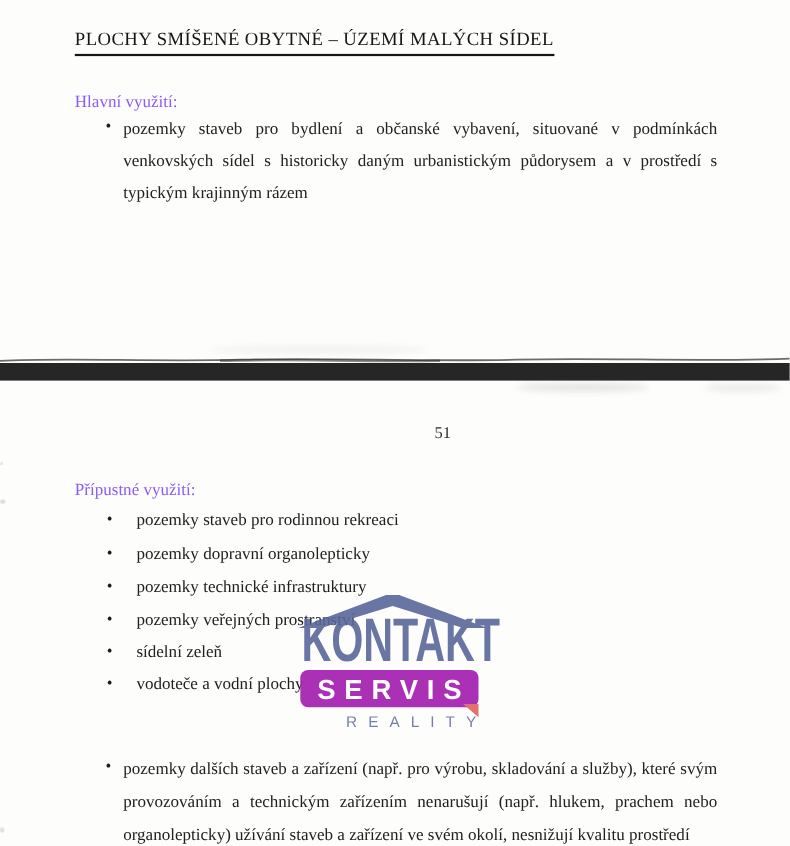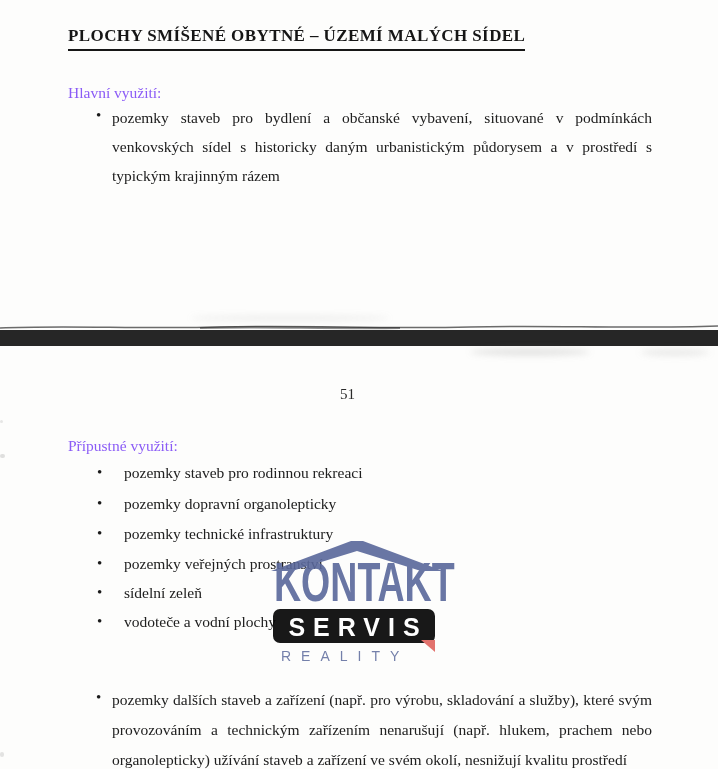--- a/index.html
+++ b/index.html
@@ -9,21 +9,21 @@
     font-family:"Liberation Serif","DejaVu Serif",serif;
     color:#1e1e1e;
     position:relative;
     overflow:hidden;
   }
   .page{position:absolute;left:0;top:0;width:718px;height:769px;}
 
   
   .doc-title{
     position:absolute;left:68px;top:26px;
-    font-size:17px;font-weight:bold;letter-spacing:.4px;
+    font-size:17px;font-weight:normal;letter-spacing:.4px;
     color:#161616;
     border-bottom:2px solid #161616;
     padding-bottom:3px;
     white-space:nowrap;
   }
   .heading{
     position:absolute;left:68px;
     font-size:15.5px;color:#8b5cf6;
     white-space:nowrap;
   }
@@ -57,21 +57,21 @@
   .sm2{left:190px;top:315px;width:200px;height:6px;background:rgba(140,140,140,.12);}
   .sm3{left:640px;top:349px;width:70px;height:7px;background:rgba(130,130,130,.15);}
   .speck{position:absolute;background:rgba(90,90,90,.45);border-radius:2px;}
   .sp1{left:0;top:454px;width:5px;height:4px;opacity:.4;}
   .sp2{left:0;top:752px;width:4px;height:5px;opacity:.35;}
   .sp3{left:0;top:420px;width:3px;height:3px;opacity:.3;}
 
   
   .page-number{
     position:absolute;left:340px;top:386px;width:70px;
-    text-align:left;font-size:15px;color:#2a2a2a;
+    text-align:right;font-size:15px;color:#2a2a2a;
   }
   .list{position:absolute;left:0;top:0;}
   .list-row{position:absolute;left:0;width:718px;height:30px;}
   .list-row .bullet-dot{left:97px;top:0;}
   .list-text{
     position:absolute;left:124px;top:0;
     font-size:15.5px;color:#202020;white-space:nowrap;
   }
 
   .para-bottom{top:685px;line-height:30px;}
@@ -86,38 +86,38 @@
   .logo-name{
     position:absolute;left:3px;top:14px;
     font-family:"Liberation Sans","DejaVu Sans",sans-serif;
     font-weight:bold;font-size:56px;line-height:56px;
     color:#5a689b;
     transform:scaleX(.67);transform-origin:left top;
     letter-spacing:0px;white-space:nowrap;
   }
   .logo-band{
     position:absolute;left:2px;top:69px;width:162px;height:34px;
-    background:#000000;border-radius:7px;
+    background:#a21caf;border-radius:7px;
   }
   .logo-band-tail{
     position:absolute;right:0px;bottom:-9px;
     width:0;height:0;
     border-top:12px solid #e0635e;
     border-left:14px solid transparent;
   }
   .logo-sub{
     position:absolute;left:0;top:4px;width:100%;
     text-align:center;
     font-family:"Liberation Sans","DejaVu Sans",sans-serif;
     font-weight:bold;font-size:25px;letter-spacing:8px;
     color:#ffffff;text-indent:8px;
   }
   .logo-tagline{
     position:absolute;left:0;top:108px;width:172px;
-    text-align:left;
+    text-align:right;
     font-family:"Liberation Sans","DejaVu Sans",sans-serif;
     font-size:14px;letter-spacing:10px;text-indent:10px;
     color:#6673a2;
   }
 </style>
 </head>
 <body>
 
 <div class="page">
 

